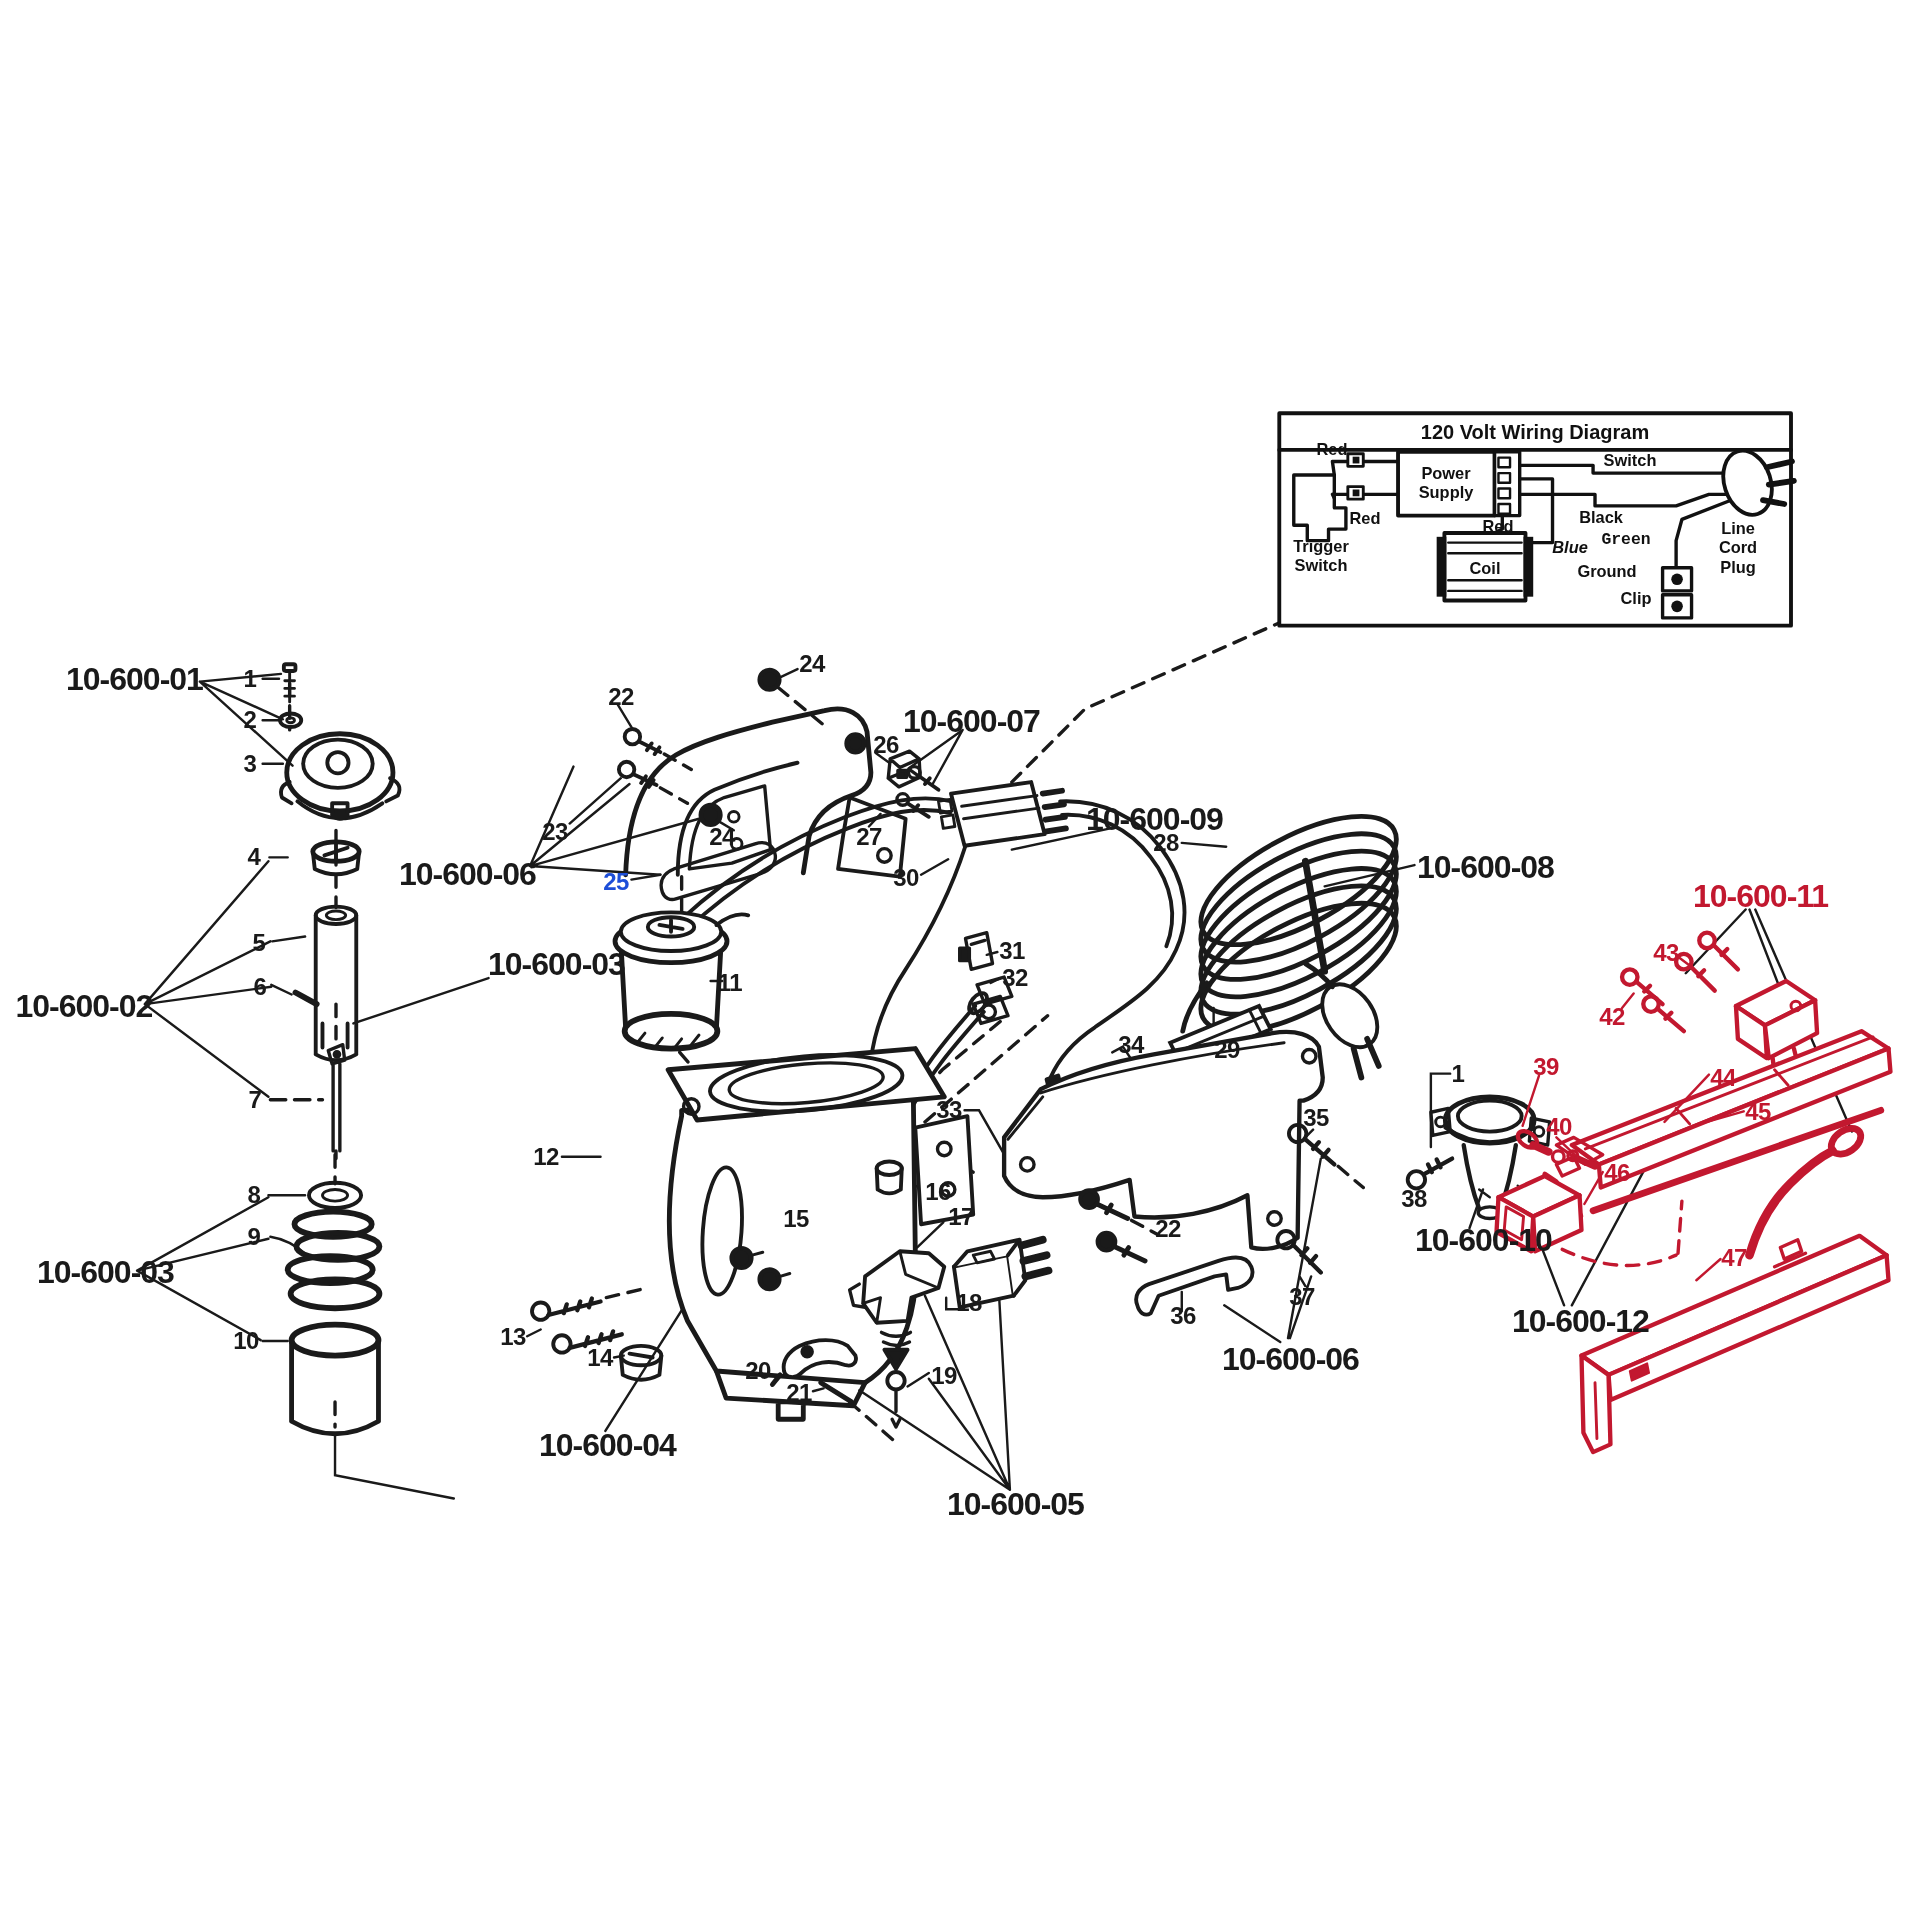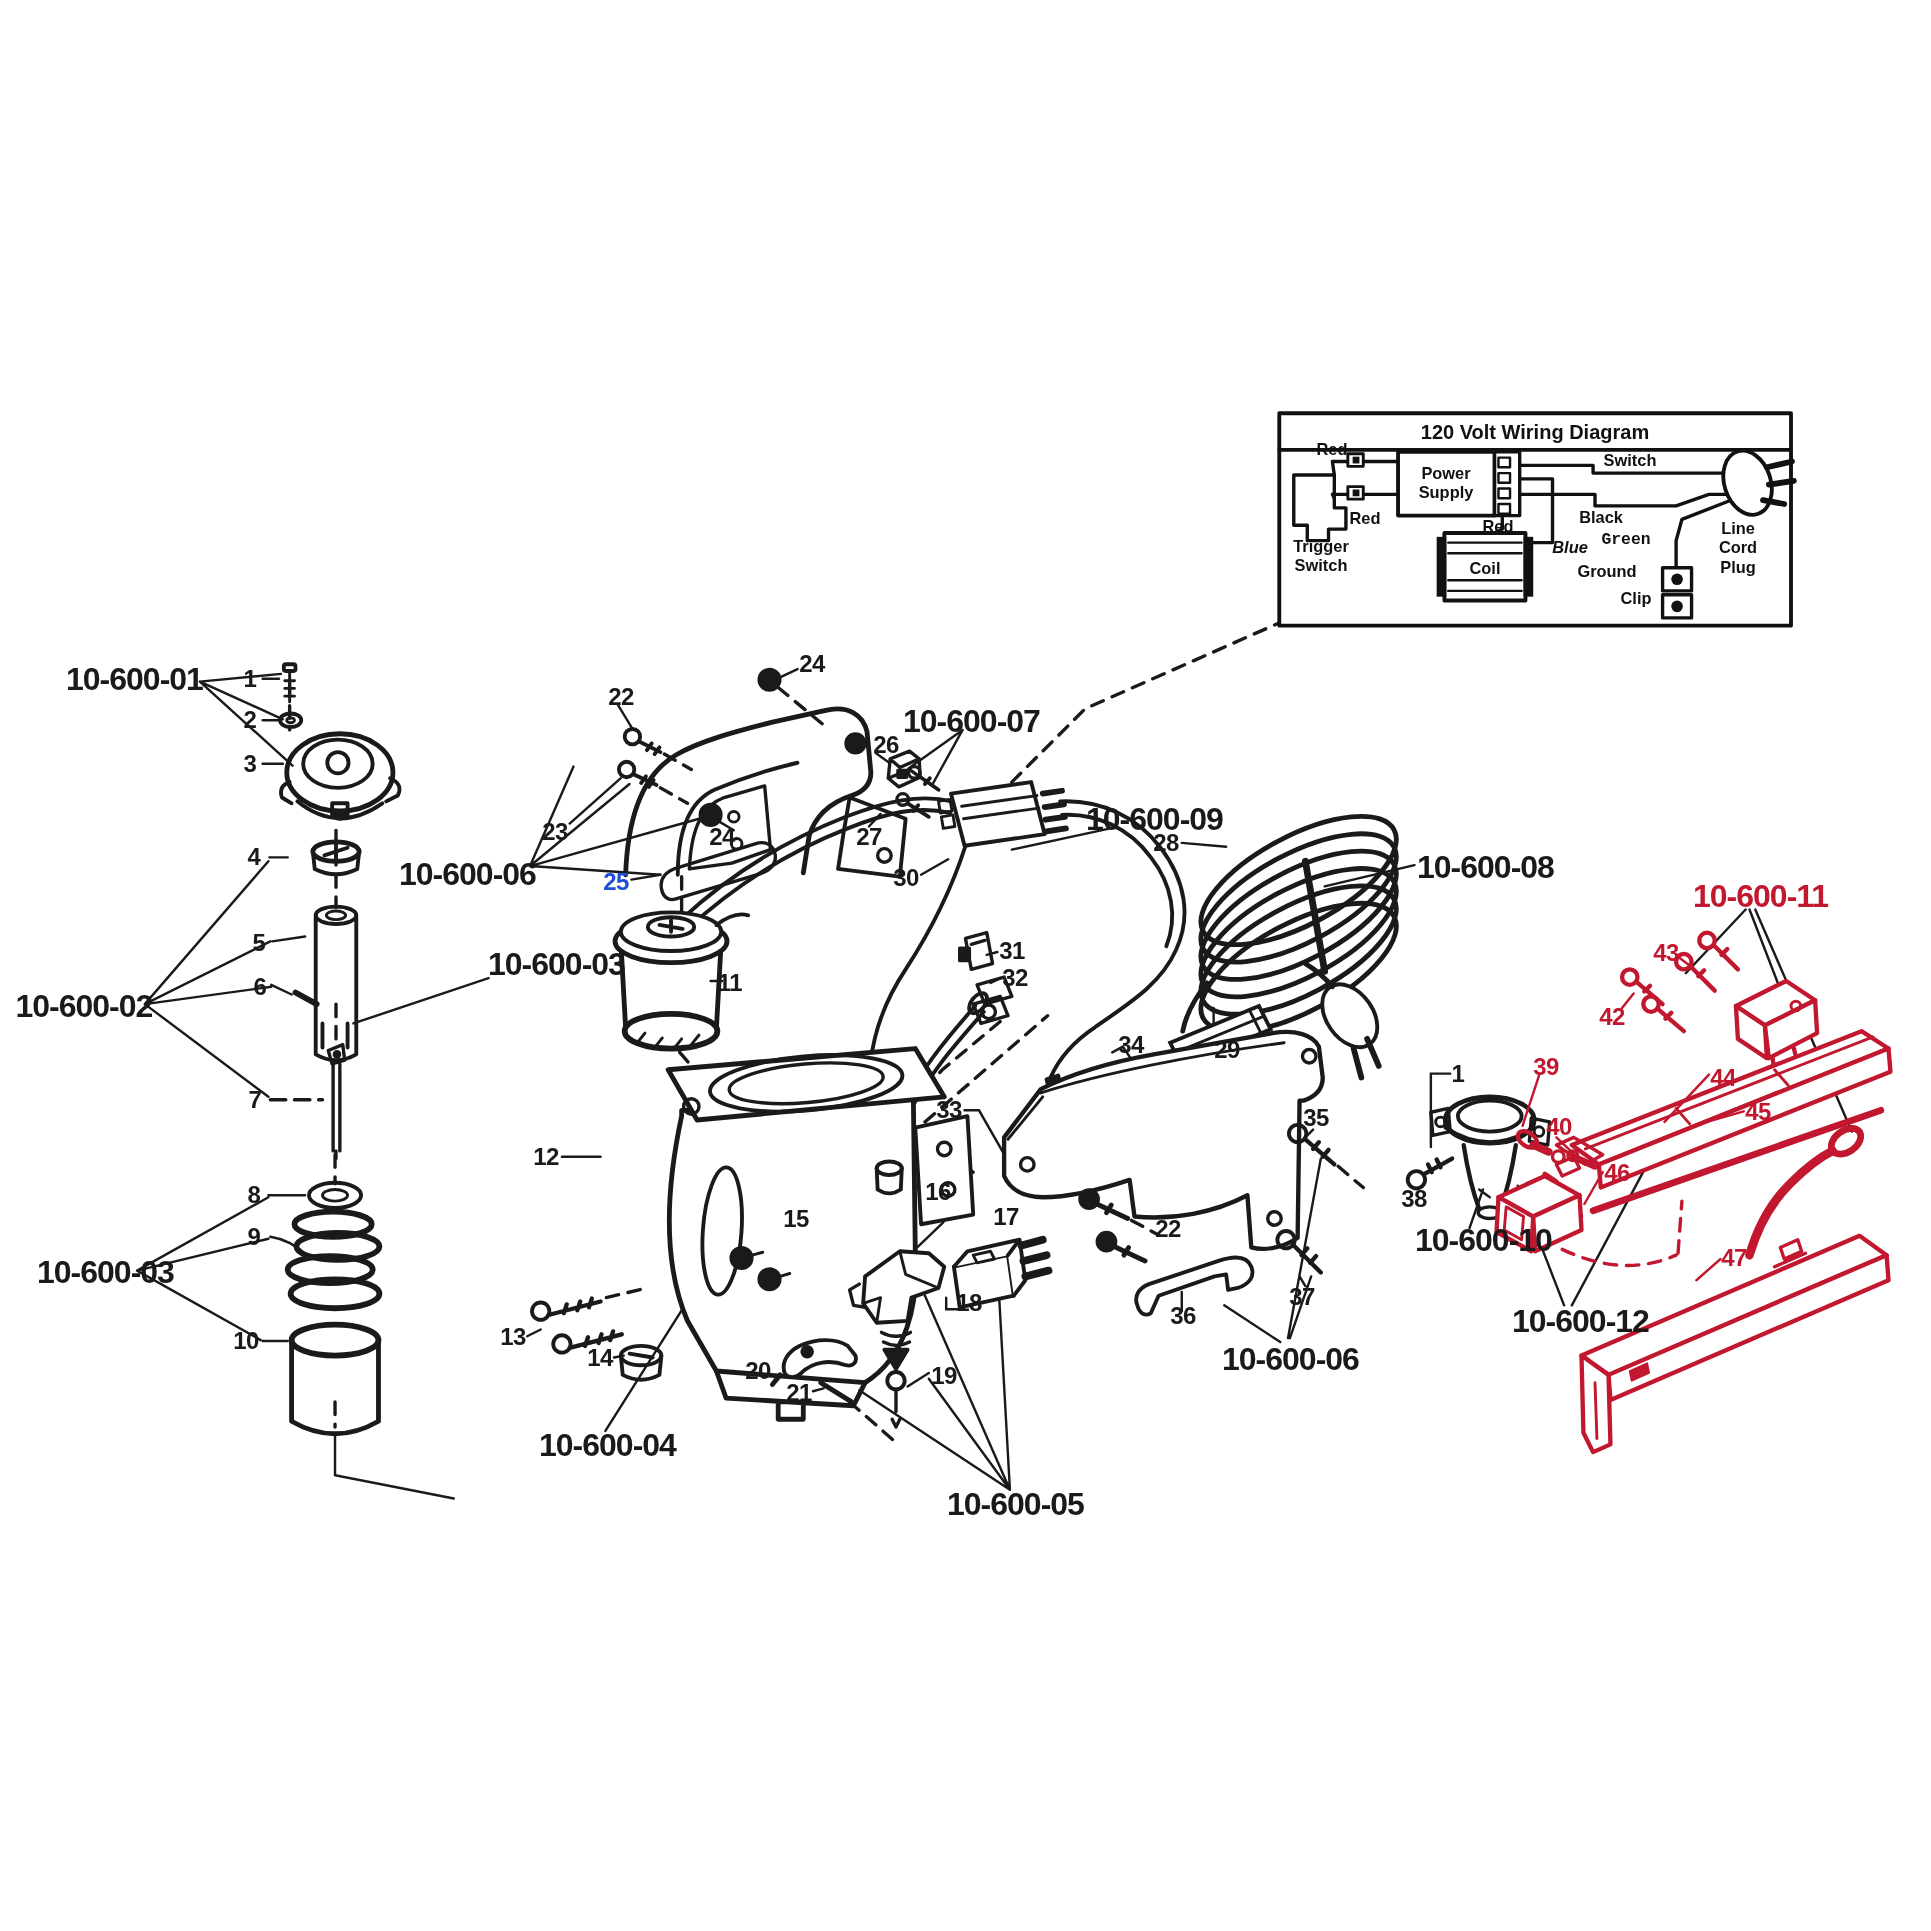--- a/index.html
+++ b/index.html
@@ -338,21 +338,21 @@
     <span class="co" style="left: 255px; top: 1100px; color: rgb(26, 26, 26);">7</span>
     <span class="co" style="left: 254px; top: 1195px; color: rgb(26, 26, 26);">8</span>
     <span class="co" style="left: 254px; top: 1237px; color: rgb(26, 26, 26);">9</span>
     <span class="co" style="left: 246px; top: 1341px; color: rgb(26, 26, 26);">10</span>
     <span class="co" style="left: 730px; top: 983px; color: rgb(26, 26, 26);">11</span>
     <span class="co" style="left: 546px; top: 1157px; color: rgb(26, 26, 26);">12</span>
     <span class="co" style="left: 513px; top: 1337px; color: rgb(26, 26, 26);">13</span>
     <span class="co" style="left: 600px; top: 1358px; color: rgb(26, 26, 26);">14</span>
     <span class="co" style="left: 796px; top: 1219px; color: rgb(26, 26, 26);">15</span>
     <span class="co" style="left: 938px; top: 1192px; color: rgb(26, 26, 26);">16</span>
-    <span class="co" style="left: 961px; top: 1217px; color: rgb(26, 26, 26); margin-left: 45px;">17</span>
+    <span class="co" style="left: 961px; top: 1217px; color: rgb(26, 26, 26);">17</span>
     <span class="co" style="left: 969px; top: 1303px; color: rgb(26, 26, 26);">18</span>
     <span class="co" style="left: 944px; top: 1376px; color: rgb(26, 26, 26);">19</span>
     <span class="co" style="left: 758px; top: 1371px; color: rgb(26, 26, 26);">20</span>
     <span class="co" style="left: 799px; top: 1393px; color: rgb(26, 26, 26);">21</span>
     <span class="co" style="left: 621px; top: 697px; color: rgb(26, 26, 26);">22</span>
     <span class="co" style="left: 555px; top: 832px; color: rgb(26, 26, 26);">23</span>
     <span class="co" style="left: 812px; top: 664px; color: rgb(26, 26, 26);">24</span>
     <span class="co" style="left: 722px; top: 837px; color: rgb(26, 26, 26);">24</span>
     <span class="co" style="left: 616px; top: 882px; color: #1d4ed8;">25</span>
     <span class="co" style="left: 886px; top: 745px; color: rgb(26, 26, 26);">26</span>

